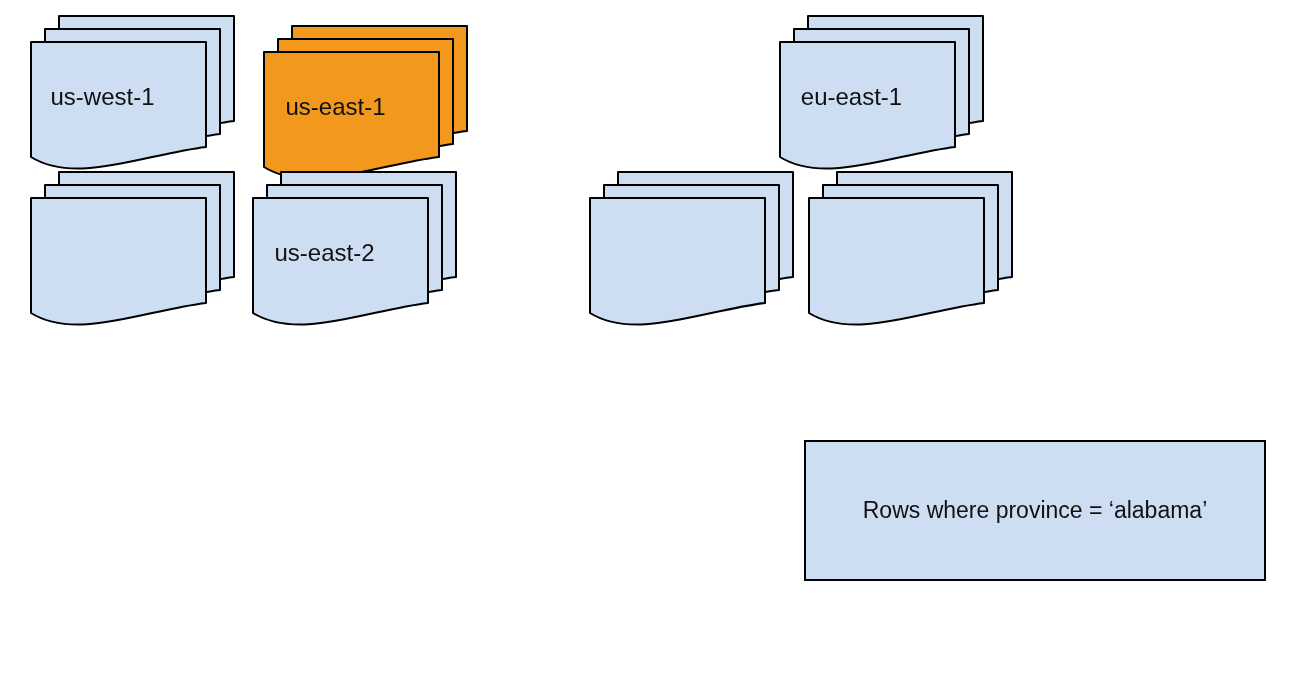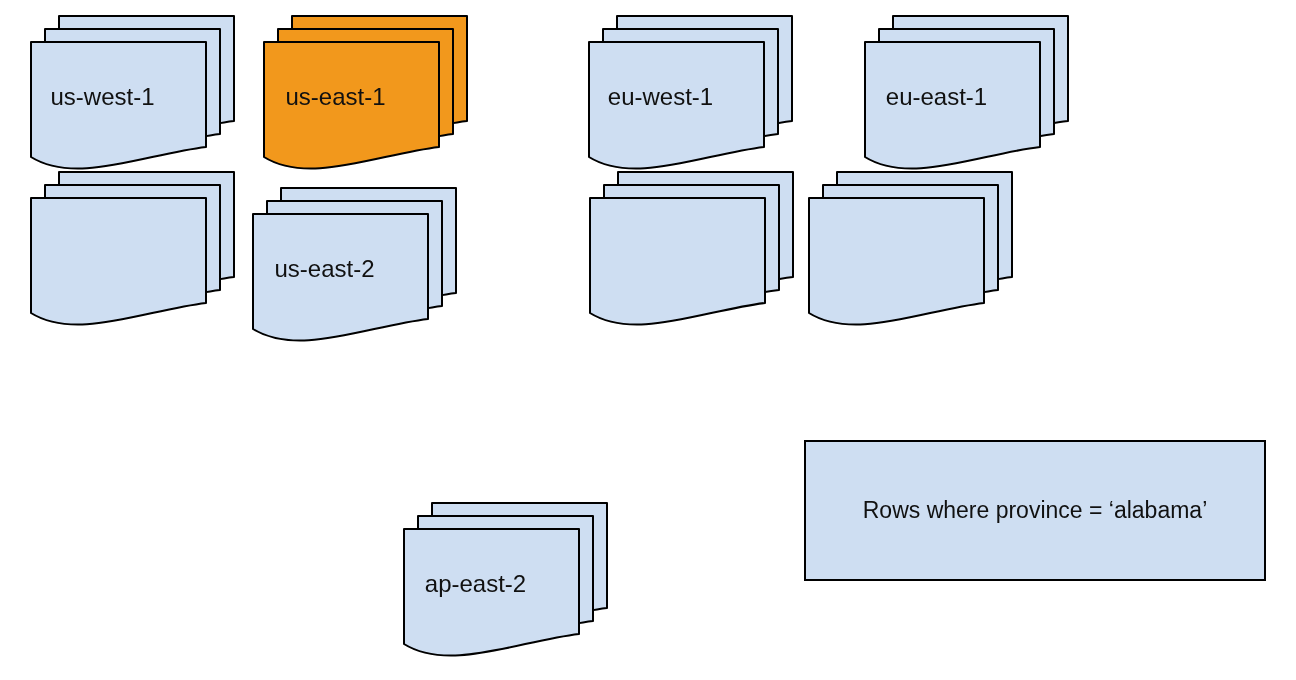--- a/index.html
+++ b/index.html
@@ -82,56 +82,48 @@
 
   <div class="stack blue" style="left:14px; top:14px">
     <svg width="206" height="158" viewBox="0 0 206 158">
       <use href="#doc-shape" xlink:href="#doc-shape" x="29" y="2"></use>
       <use href="#doc-shape" xlink:href="#doc-shape" x="15" y="15"></use>
       <use href="#doc-shape" xlink:href="#doc-shape" x="1" y="28"></use>
     </svg>
     <span class="label">us-west-1</span>
   </div>
 
-  <div class="stack orange" style="left:247px; top:14px">
+  <div class="stack orange" style="left:247px; top:24px">
     <svg width="206" height="158" viewBox="0 0 206 158">
       <use href="#doc-shape" xlink:href="#doc-shape" x="29" y="2"></use>
       <use href="#doc-shape" xlink:href="#doc-shape" x="15" y="15"></use>
       <use href="#doc-shape" xlink:href="#doc-shape" x="1" y="28"></use>
     </svg>
     <span class="label">us-east-1</span>
   </div>
 
-  <div class="stack blue" style="left:572px; top:14px">
-    <svg width="206" height="158" viewBox="0 0 206 158">
-      <use href="#doc-shape" xlink:href="#doc-shape" x="29" y="2"></use>
-      <use href="#doc-shape" xlink:href="#doc-shape" x="15" y="15"></use>
-      <use href="#doc-shape" xlink:href="#doc-shape" x="1" y="28"></use>
-    </svg>
-    <span class="label">eu-west-1</span>
-  </div>
 
-  <div class="stack blue" style="left:848px; top:14px">
+  <div class="stack blue" style="left:763px; top:14px">
     <svg width="206" height="158" viewBox="0 0 206 158">
       <use href="#doc-shape" xlink:href="#doc-shape" x="29" y="2"></use>
       <use href="#doc-shape" xlink:href="#doc-shape" x="15" y="15"></use>
       <use href="#doc-shape" xlink:href="#doc-shape" x="1" y="28"></use>
     </svg>
     <span class="label">eu-east-1</span>
   </div>
 
   <div class="stack blue" style="left:14px; top:170px">
     <svg width="206" height="158" viewBox="0 0 206 158">
       <use href="#doc-shape" xlink:href="#doc-shape" x="29" y="2"></use>
       <use href="#doc-shape" xlink:href="#doc-shape" x="15" y="15"></use>
       <use href="#doc-shape" xlink:href="#doc-shape" x="1" y="28"></use>
     </svg>
   </div>
 
-  <div class="stack blue" style="left:236px; top:186px">
+  <div class="stack blue" style="left:236px; top:170px">
     <svg width="206" height="158" viewBox="0 0 206 158">
       <use href="#doc-shape" xlink:href="#doc-shape" x="29" y="2"></use>
       <use href="#doc-shape" xlink:href="#doc-shape" x="15" y="15"></use>
       <use href="#doc-shape" xlink:href="#doc-shape" x="1" y="28"></use>
     </svg>
     <span class="label">us-east-2</span>
   </div>
 
   <div class="stack blue" style="left:573px; top:170px">
     <svg width="206" height="158" viewBox="0 0 206 158">
@@ -143,28 +135,20 @@
 
   <div class="stack blue" style="left:792px; top:170px">
     <svg width="206" height="158" viewBox="0 0 206 158">
       <use href="#doc-shape" xlink:href="#doc-shape" x="29" y="2"></use>
       <use href="#doc-shape" xlink:href="#doc-shape" x="15" y="15"></use>
       <use href="#doc-shape" xlink:href="#doc-shape" x="1" y="28"></use>
     </svg>
   </div>
 
 
-  <div class="stack blue" style="left:387px; top:501px">
-    <svg width="206" height="158" viewBox="0 0 206 158">
-      <use href="#doc-shape" xlink:href="#doc-shape" x="29" y="2"></use>
-      <use href="#doc-shape" xlink:href="#doc-shape" x="15" y="15"></use>
-      <use href="#doc-shape" xlink:href="#doc-shape" x="1" y="28"></use>
-    </svg>
-    <span class="label">ap-east-2</span>
-  </div>
 
   <div class="legend">
     <div class="legend-row blue">
       <span>Rows where province = ‘alabama’</span>
     </div>
   </div>
 
 </div>
 
 </body></html>

